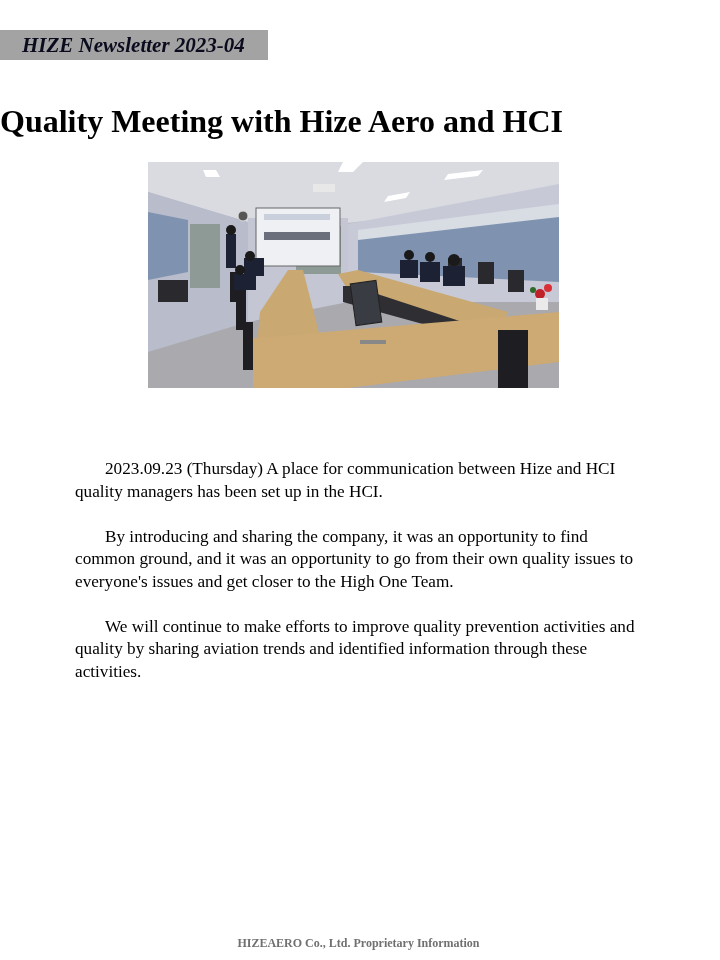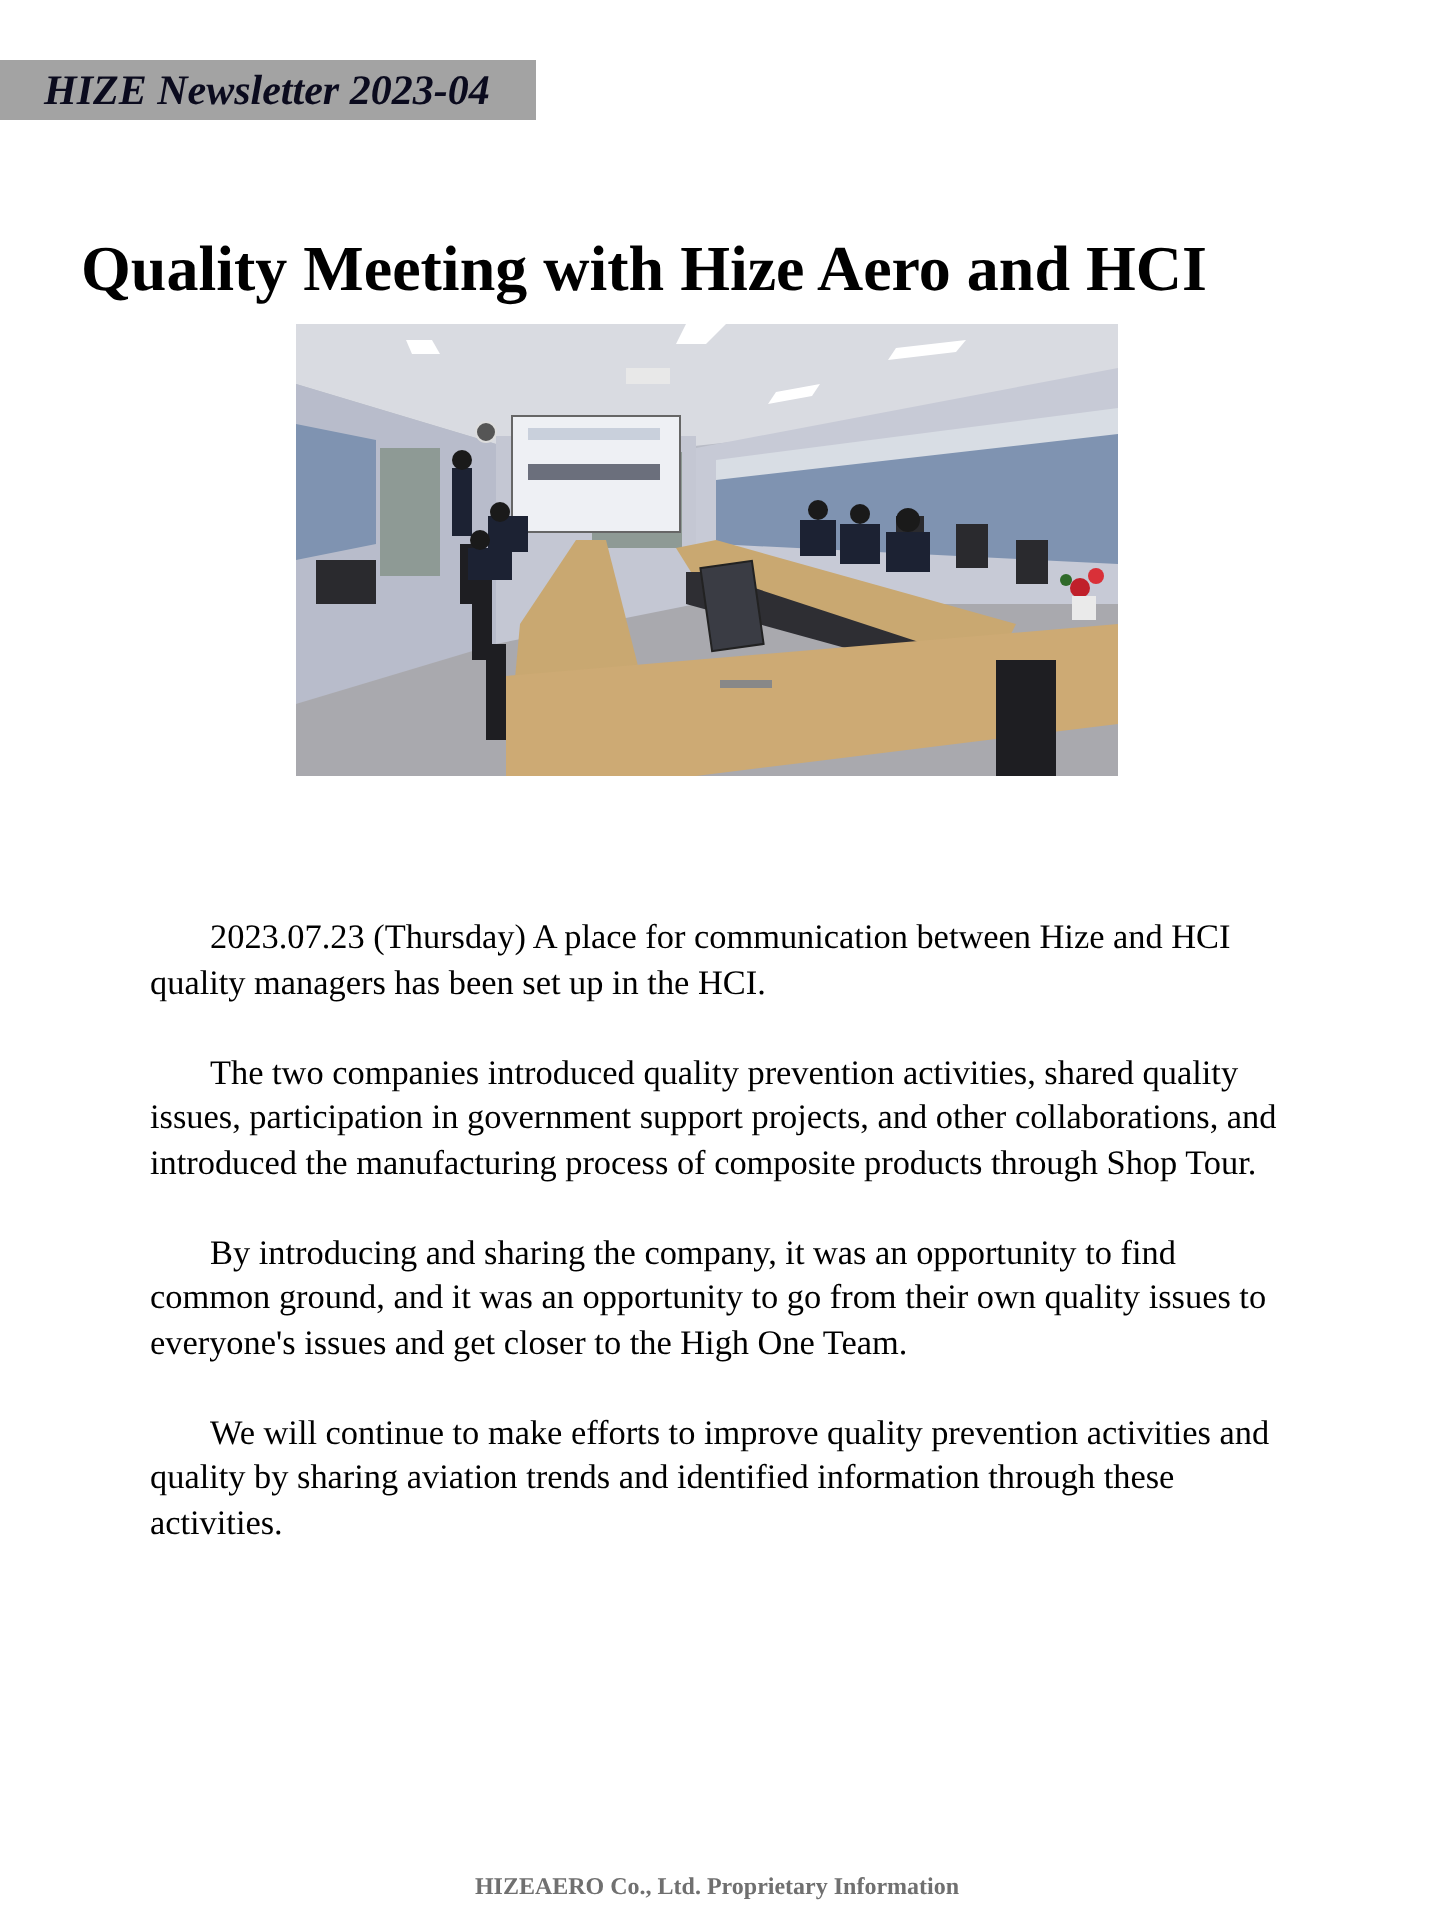--- a/index.html
+++ b/index.html
@@ -31,23 +31,22 @@
       font-weight: bold;
       font-style: italic;
       font-size: 21px;
       line-height: 24px;
       color: #0b0b1e;
       white-space: nowrap;
     }
     .title {
       position: absolute;
       left: 0;
-      top: 114px;
+      top: 101px;
       width: 644px;
-      text-align: center;
       font-family: "Liberation Serif", serif;
       font-weight: bold;
       font-size: 32px;
       line-height: 40px;
       white-space: nowrap;
     }
     .photo {
       position: absolute;
       left: 148px;
       top: 162px;
@@ -162,19 +161,18 @@
     <circle cx="306" cy="98" r="6" fill="#1a1a1a"></circle>
 
     <circle cx="392" cy="132" r="5" fill="#c0202a"></circle>
     <circle cx="400" cy="126" r="4" fill="#d93038"></circle>
     <circle cx="385" cy="128" r="3" fill="#2f6a2a"></circle>
     <rect x="388" y="136" width="12" height="12" fill="#eaeaea"></rect>
   </svg>
 </div>
 
 <div class="body-text">
-  <p>2023.07.23 (Thursday) A place for communication between Hize and HCI quality managers has been set up in the HCI.</p>
-  <p>The two companies introduced quality prevention activities, shared quality issues, participation in government support projects, and other collaborations, and introduced the manufacturing process of composite products through Shop Tour.</p>
+  <p>2023.09.23 (Thursday) A place for communication between Hize and HCI quality managers has been set up in the HCI.</p>
   <p>By introducing and sharing the company, it was an opportunity to find common ground, and it was an opportunity to go from their own quality issues to everyone's issues and get closer to the High One Team.</p>
   <p>We will continue to make efforts to improve quality prevention activities and quality by sharing aviation trends and identified information through these activities.</p>
 </div>
 
 <div class="footer">HIZEAERO Co., Ltd. Proprietary Information</div>
 
 </body></html>

